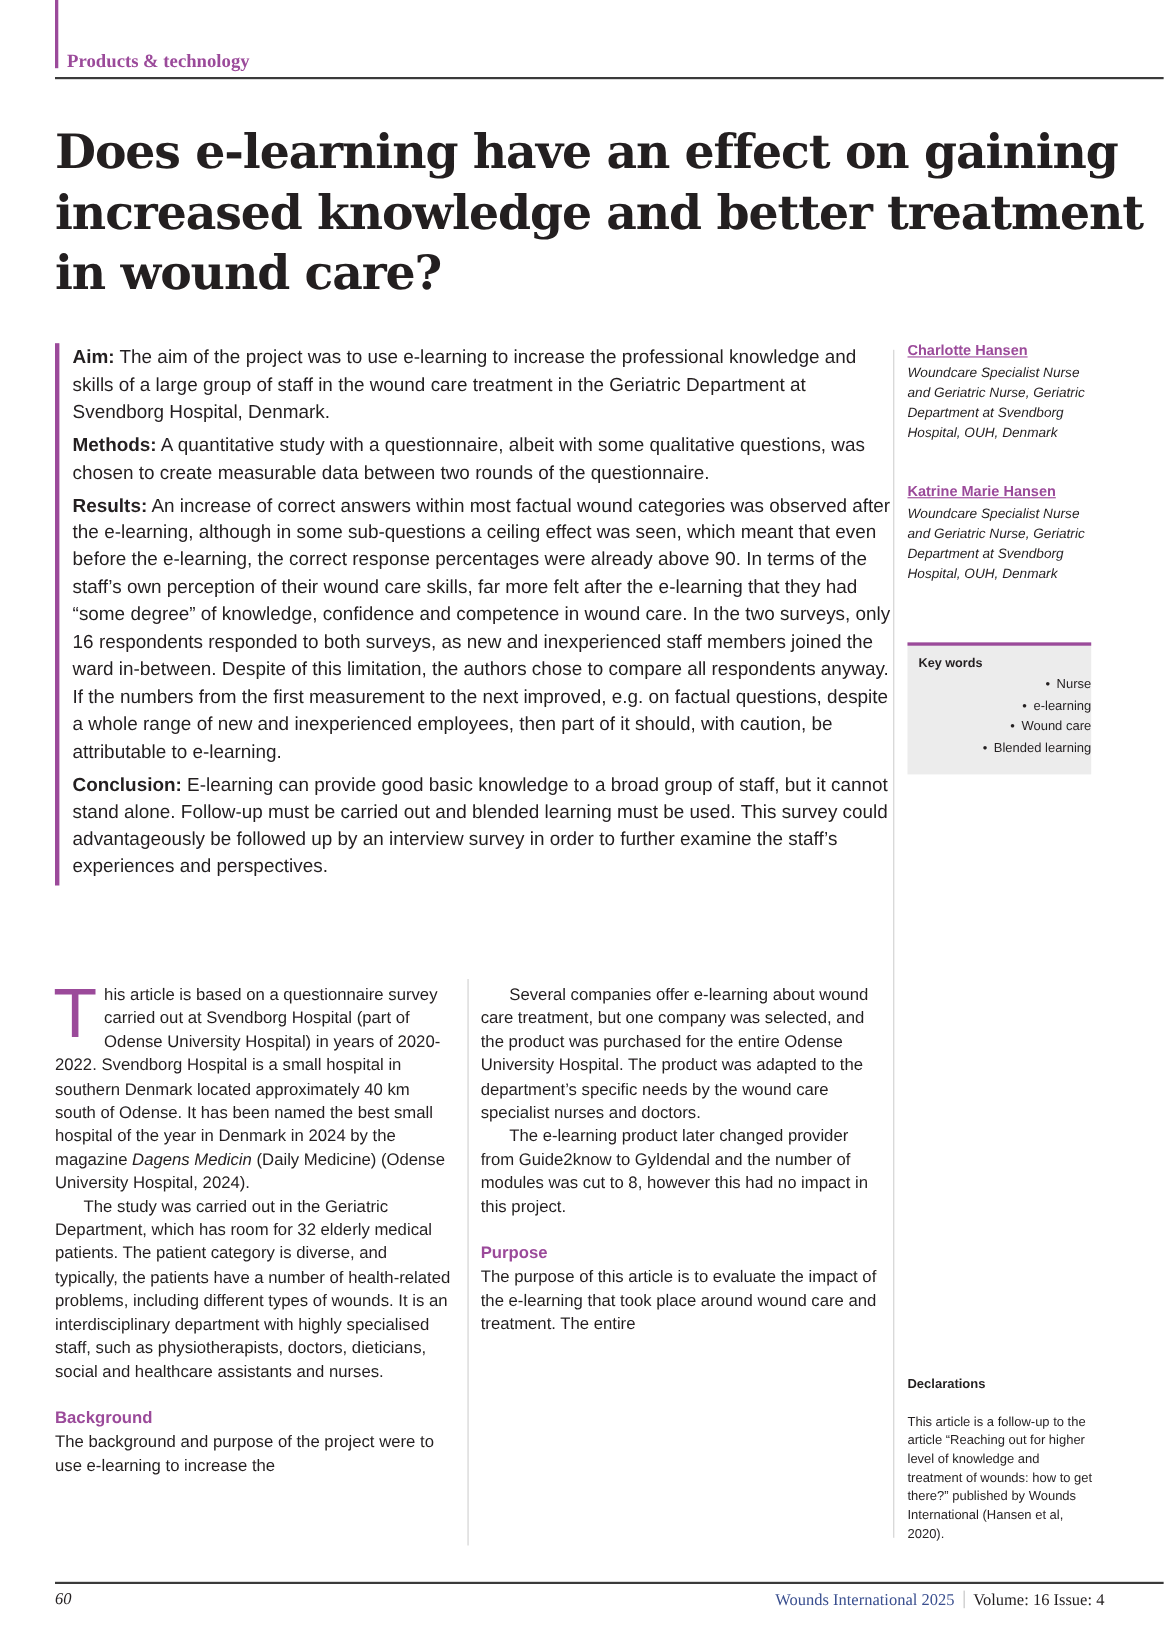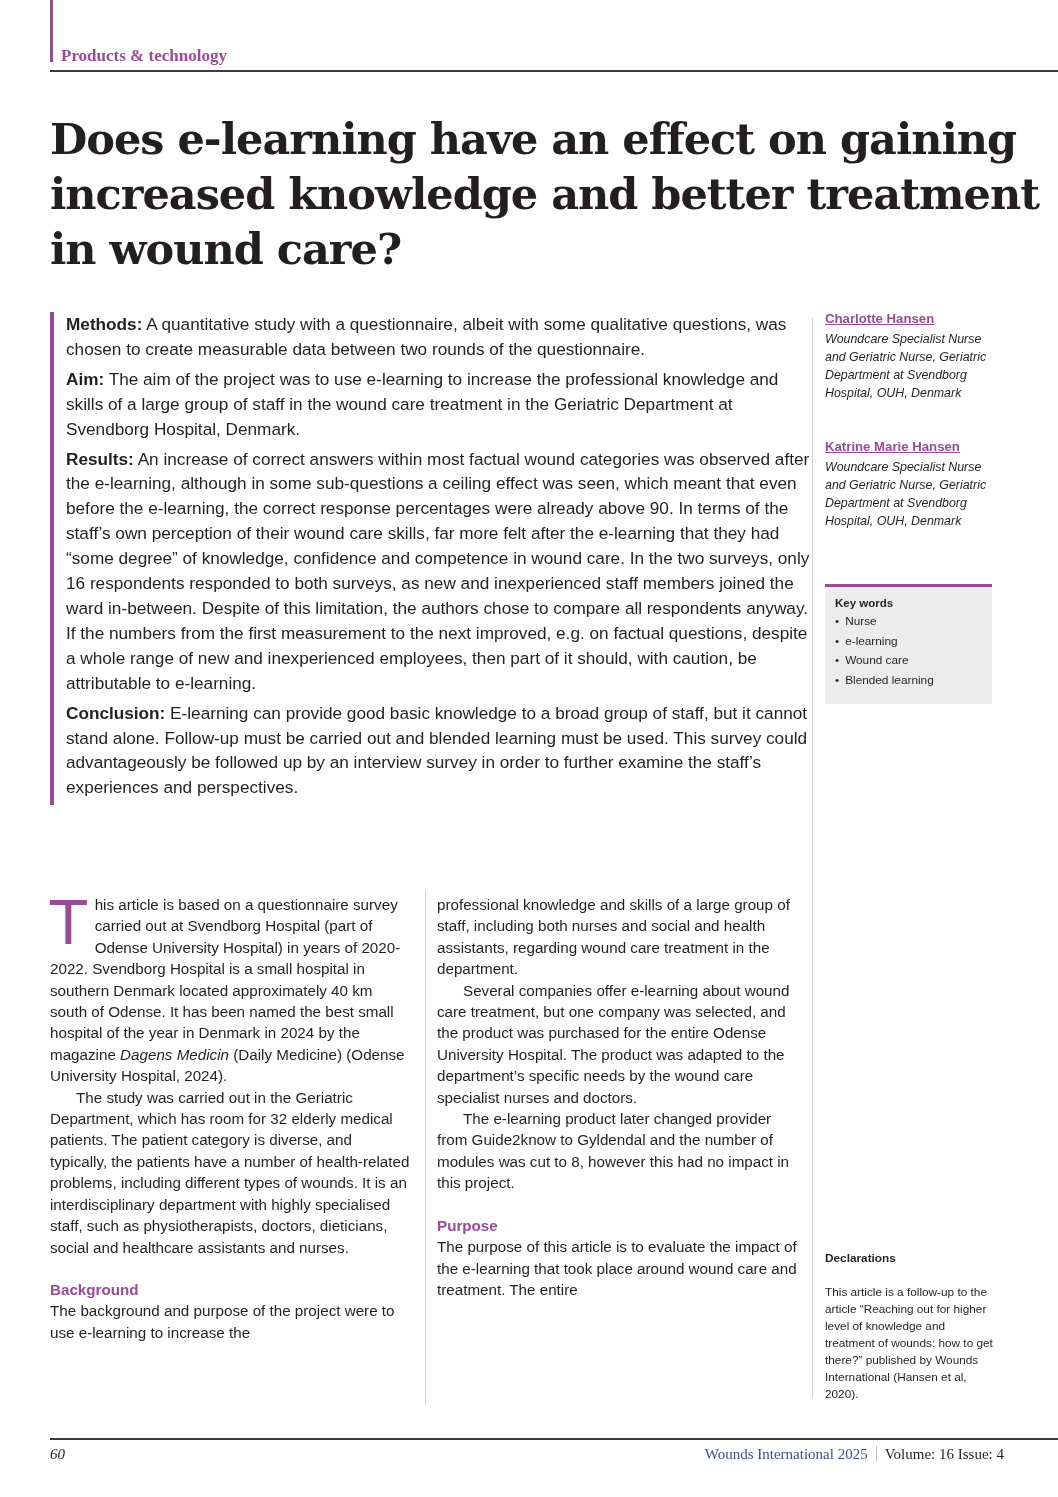--- a/index.html
+++ b/index.html
@@ -11,21 +11,21 @@
   .abstract { position:absolute; left:50px; top:312px; width:748px; border-left:4px solid #9b4a9a; padding-left:12px; font-size:17.2px; line-height:24.9px; color:#231f20; }
   .abstract p { margin:0 0 5px 0; }
   .abstract b { font-weight:bold; }
   .side-rule { position:absolute; left:812px; top:318px; width:1px; height:1080px; background:#d0d0d0; }
   .author { position:absolute; left:825px; width:180px; }
   .author-name { font-weight:bold; font-size:13.2px; color:#9b4a9a; margin-bottom:4px;text-decoration:underline; }
   .author-aff { font-style:italic; font-size:12.4px; line-height:18px; color:#231f20; }
   .keywords { position:absolute; left:825px; top:584px; width:167px; height:120px; background:#ececec; border-top:3px solid #9b4a9a; padding:10px 0 4px 10px; box-sizing:border-box; }
   .keywords-title { font-weight:bold; font-size:11.5px; margin-bottom:3px; }
   .keywords ul { list-style:none; margin:0; padding:0; }
-  .keywords li { font-size:11.8px; line-height:19.5px; }
+  .keywords li { font-size:11.8px; line-height:19.5px;text-align:right; }
   .keywords li::before { content:"\2022"; margin-right:6px; }
   .col { position:absolute; top:894px; font-size:15.2px; line-height:21.4px; color:#231f20; }
   .col p { margin:0; }
   .col .ind { text-indent:26px; }
   .col-left { left:50px; width:362px; }
   .col-mid { left:437px; width:360px; }
   .col-divider { position:absolute; left:425px; top:890px; width:1px; height:515px; background:#d0d0d0; }
   .dropcap { float:left; font-size:60px; line-height:50px; color:#9b4a9a; font-weight:normal; margin:4px 8px 0 0; font-family:"DejaVu Sans", sans-serif; }
   .subhead { font-weight:bold; color:#9b4a9a; margin-top:21px !important; }
   .link { color:#9b4a9a; font-weight:bold; }
@@ -40,22 +40,22 @@
 </head>
 <body>
 
 <div class="accent-bar"></div>
 <div class="section-label">Products &amp; technology</div>
 <div class="top-rule"></div>
 
 <h1 class="title">Does e-learning have an effect on gaining increased knowledge and better treatment in wound care?</h1>
 
 <div class="abstract">
+  <p><b>Aim:</b><span> The aim of the project was to use e-learning to increase the professional knowledge and skills of a large group of staff in the wound care treatment in the Geriatric Department at Svendborg Hospital, Denmark.</span></p>
   <p><b>Methods:</b><span> A quantitative study with a questionnaire, albeit with some qualitative questions, was chosen to create measurable data between two rounds of the questionnaire.</span></p>
-  <p><b>Aim:</b><span> The aim of the project was to use e-learning to increase the professional knowledge and skills of a large group of staff in the wound care treatment in the Geriatric Department at Svendborg Hospital, Denmark.</span></p>
   <p><b>Results:</b><span> An increase of correct answers within most factual wound categories was observed after the e-learning, although in some sub-questions a ceiling effect was seen, which meant that even before the e-learning, the correct response percentages were already above 90. In terms of the staff’s own perception of their wound care skills, far more felt after the e-learning that they had “some degree” of knowledge, confidence and competence in wound care. In the two surveys, only 16 respondents responded to both surveys, as new and inexperienced staff members joined the ward in-between. Despite of this limitation, the authors chose to compare all respondents anyway. If the numbers from the first measurement to the next improved, e.g. on factual questions, despite a whole range of new and inexperienced employees, then part of it should, with caution, be attributable to e-learning.</span></p>
   <p><b>Conclusion:</b><span> E-learning can provide good basic knowledge to a broad group of staff, but it cannot stand alone. Follow-up must be carried out and blended learning must be used. This survey could advantageously be followed up by an interview survey in order to further examine the staff’s experiences and perspectives.</span></p>
 </div>
 
 <div class="side-rule"></div>
 
 <div class="author" style="top:311px;">
   <div class="author-name">Charlotte Hansen</div>
   <div class="author-aff">Woundcare Specialist Nurse and Geriatric Nurse, Geriatric Department at Svendborg Hospital, OUH, Denmark</div>
 </div>
@@ -77,21 +77,20 @@
 <div class="col col-left">
   <p><span class="dropcap">T</span><span>his article is based on a questionnaire survey carried out at Svendborg Hospital (part of Odense University Hospital) in years of 2020-2022. Svendborg Hospital is a small hospital in southern Denmark located approximately 40 km south of Odense. It has been named the best small hospital of the year in Denmark in 2024 by the magazine </span><i>Dagens Medicin</i><span> (Daily Medicine) (Odense University Hospital, 2024).</span></p>
   <p class="ind">The study was carried out in the Geriatric Department, which has room for 32 elderly medical patients. The patient category is diverse, and typically, the patients have a number of health-related problems, including different types of wounds. It is an interdisciplinary department with highly specialised staff, such as physiotherapists, doctors, dieticians, social and healthcare assistants and nurses.</p>
   <p class="subhead">Background</p>
   <p>The background and purpose of the project were to use e-learning to increase the</p>
 </div>
 
 <div class="col-divider"></div>
 
 <div class="col col-mid">
-  <p>professional knowledge and skills of a large group of staff, including both nurses and social and health assistants, regarding wound care treatment in the department.</p>
   <p class="ind">Several companies offer e-learning about wound care treatment, but one company was selected, and the product was purchased for the entire Odense University Hospital. The product was adapted to the department’s specific needs by the wound care specialist nurses and doctors.</p>
   <p class="ind">The e-learning product later changed provider from Guide2know to Gyldendal and the number of modules was cut to 8, however this had no impact in this project.</p>
   <p class="subhead">Purpose</p>
   <p>The purpose of this article is to evaluate the impact of the e-learning that took place around wound care and treatment. The entire</p>
 </div>
 
 <div class="declarations">
   <div class="declarations-title">Declarations</div>
   <div>This article is a follow-up to the article “Reaching out for higher level of knowledge and treatment of wounds: how to get there?” published by Wounds International (Hansen et al, 2020).</div>
 </div>

